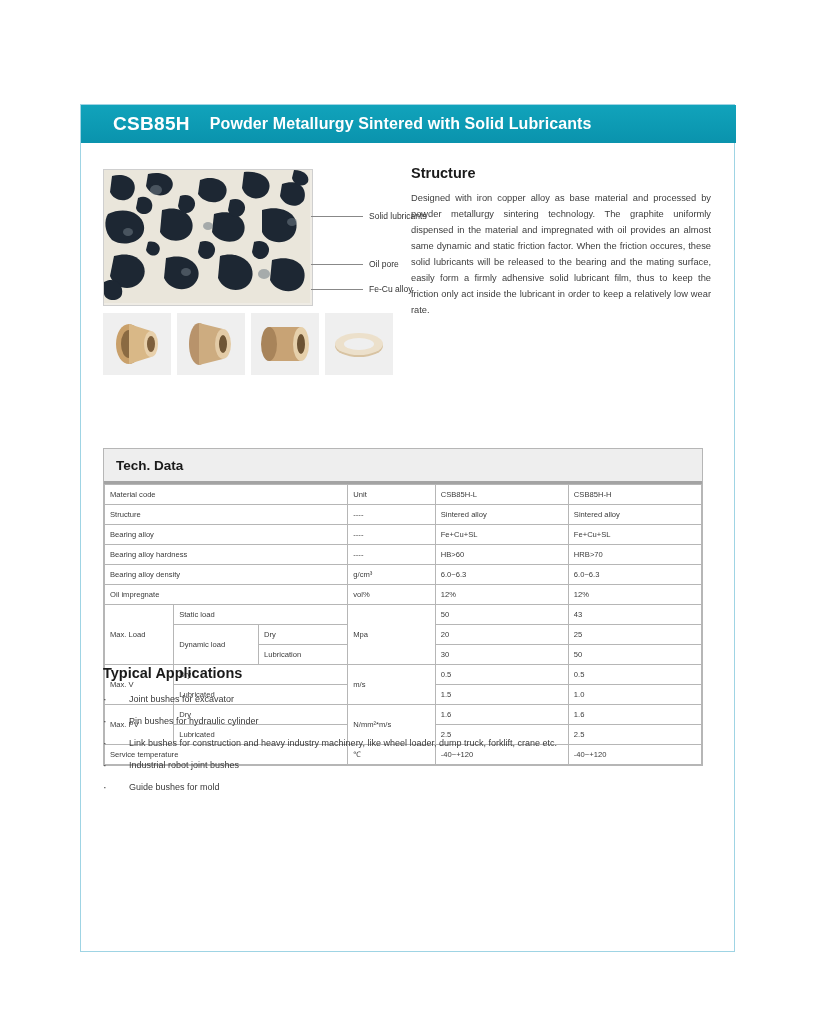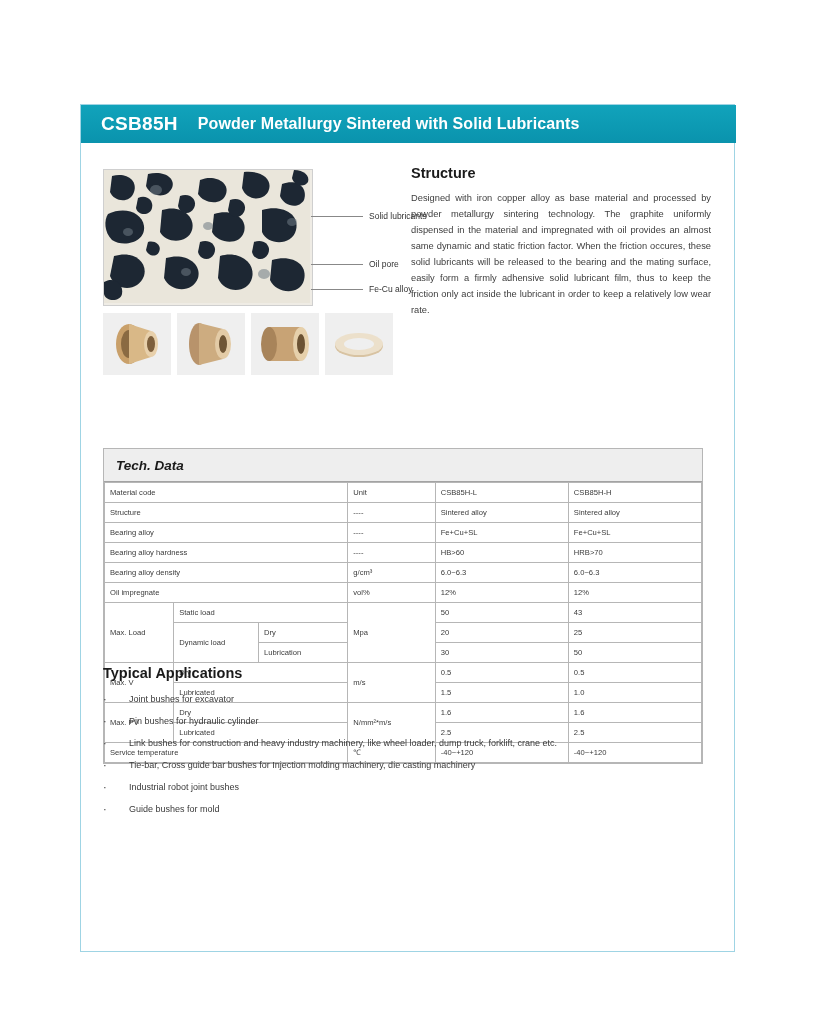--- a/index.html
+++ b/index.html
@@ -39,20 +39,21 @@
     display: flex;
     align-items: center;
     box-sizing: border-box;
     padding-left: 20px;
   }
   .header .code {
     color: #ffffff;
     font-size: 19px;
     font-weight: bold;
     letter-spacing: 0.3px;
+    margin-left: 12px;
   }
   .header .subtitle {
     color: #ffffff;
     font-size: 16px;
     font-weight: bold;
     margin-left: 20px;
     letter-spacing: 0.1px;
   }
   
   .content {
@@ -141,28 +142,27 @@
     position: absolute;
     left: 22px;
     top: 305px;
     width: 600px;
     border: 1px solid #b6b6b6;
     box-sizing: border-box;
   }
   .tech-title {
     height: 32px;
     background: #eeeeee;
-    border-bottom: 1px solid #a3a3a3;
+    border-bottom: 3px solid #a3a3a3;
     display: flex;
     align-items: center;
     padding-left: 12px;
     font-size: 13.5px;
     font-weight: bold;
     color: #1a1a1a;
-    font-style: italic;
   }
   table.tech {
     border-collapse: collapse;
     width: 100%;
     font-size: 7.6px;
     color: #3a3a3a;
   }
   table.tech td {
     border: 1px solid #b6b6b6;
     padding: 3px 5px;
@@ -405,21 +405,20 @@
           </tbody>
         </table>
       </div>
 
       <div class="apps">
         <h2>Typical Applications</h2>
         <ul>
           <li>Joint bushes for excavator</li>
           <li>Pin bushes for hydraulic cylinder</li>
           <li>Link bushes for construction and heavy industry machinery, like wheel loader, dump truck, forklift, crane etc.</li>
-          <li>Tie-bar, Cross guide bar bushes for Injection molding machinery, die casting machinery</li>
           <li>Industrial robot joint bushes</li>
           <li>Guide bushes for mold</li>
         </ul>
       </div>
 
     </div>
   </div>
 </div>
 
 </body></html>

